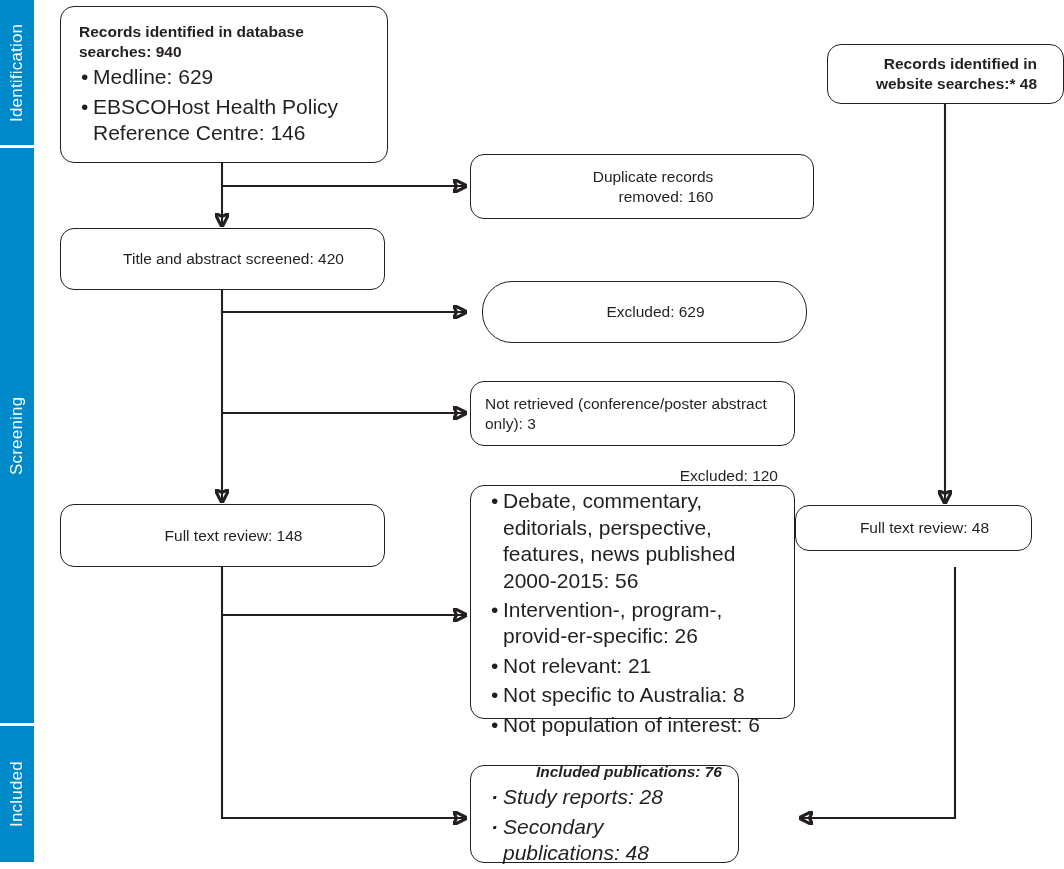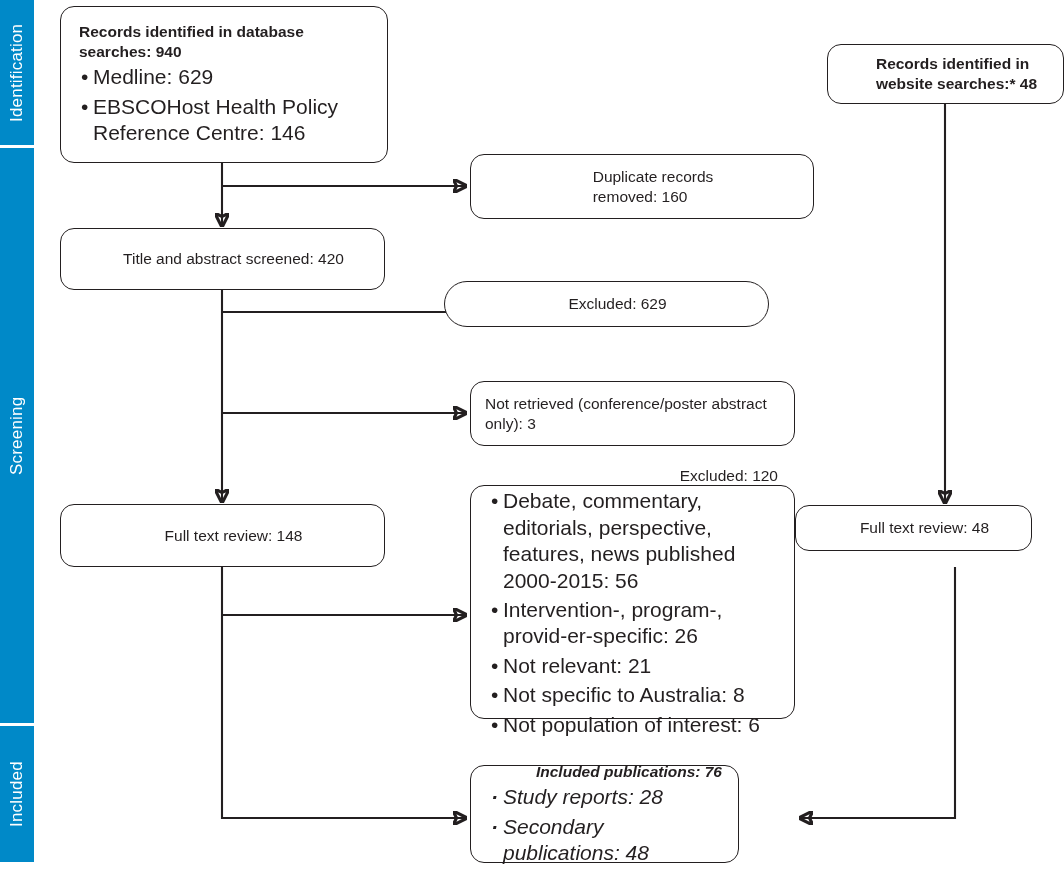--- a/index.html
+++ b/index.html
@@ -50,21 +50,21 @@
     position: absolute;
     box-sizing: border-box;
     border: 1.6px solid #231f20;
     border-radius: 14px;
     background: #ffffff;
     display: flex;
     flex-direction: column;
     justify-content: center;
     color: #231f20;
   }
-  .node.center { align-items: center; text-align: left; padding-left: 36px; }
+  .node.center { align-items: center; text-align: right; padding-left: 36px; }
   .node.left   { align-items: flex-end; text-align: left; }
 
   .node-title {
     font-size: 15.5px;
     line-height: 1.26;
     white-space: pre-line;
   }
   .node-title.bold { font-weight: bold; }
 
   .bullets {
@@ -163,21 +163,21 @@
 
   <div class="node center pad-md" style="left:470px; top:154px; width:344px; height:65px;">
     <div class="node-title">Duplicate records
 removed: 160</div>
   </div>
 
   <div class="node center pad-md" style="left:60px; top:228px; width:325px; height:62px;">
     <div class="node-title">Title and abstract screened: 420</div>
   </div>
 
-  <div class="node center pad-md" style="left:444px; top:281px; width:325px; height:46px;border-radius:30px;">
+  <div class="node center pad-md" style="left:482px; top:281px; width:325px; height:62px;border-radius:30px;">
     <div class="node-title">Excluded: 629</div>
   </div>
 
   <div class="node left pad-md" style="left:470px; top:381px; width:325px; height:65px;">
     <div class="node-title">Not retrieved (conference/poster abstract only): 3</div>
   </div>
 
   <div class="node center pad-md" style="left:60px; top:504px; width:325px; height:63px;">
     <div class="node-title">Full text review: 148</div>
   </div>

